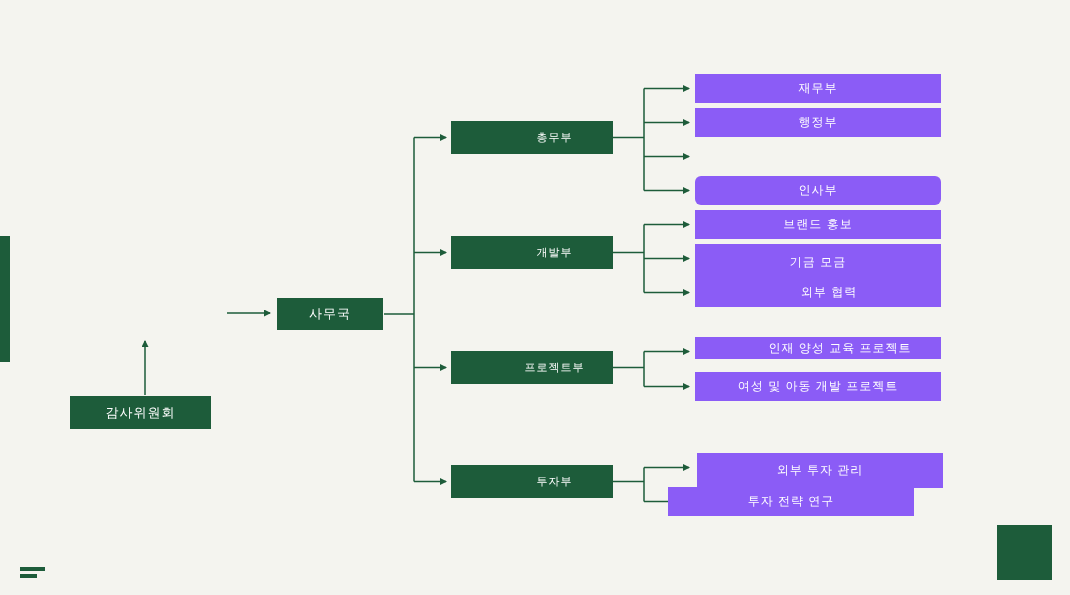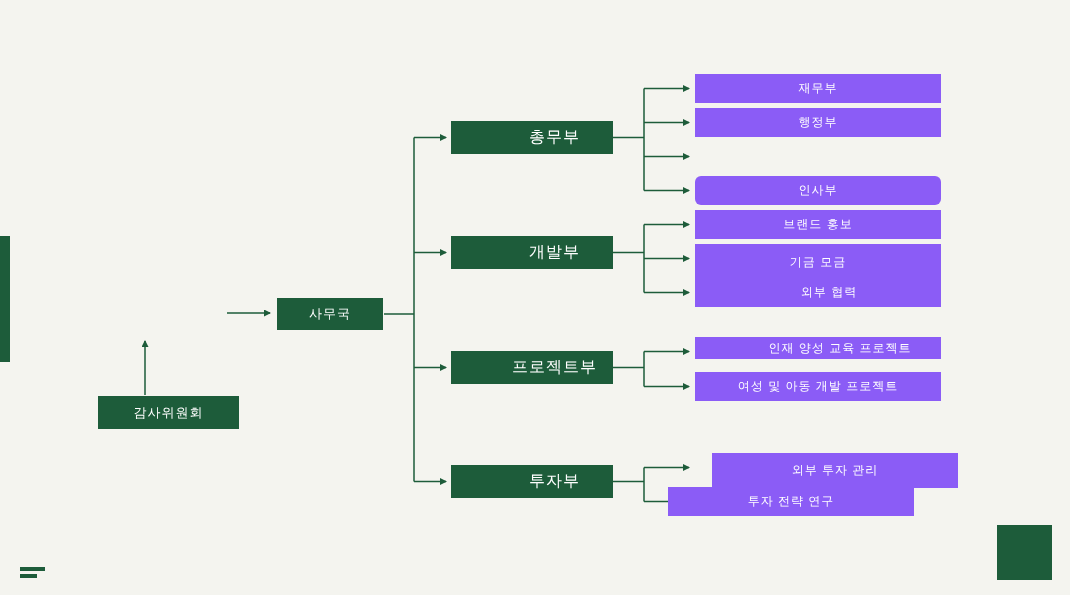--- a/index.html
+++ b/index.html
@@ -38,21 +38,21 @@
     font-size: 12px;
   }
   .board-node {
     font-size: 17px;
     letter-spacing: 2px;
   }
   .mid-node {
     font-size: 13px;
   }
   .dept-node {
-    font-size: 16px;
+    font-size: 11px;
     padding-left: 45px;
   }
   .accent-bar {
     position: absolute;
     left: 0;
     top: 236px;
     width: 10px;
     height: 126px;
     background: #1d5c3a;
   }
@@ -137,42 +137,42 @@
       <line x1="644" y1="386.5" x2="689" y2="386.5" marker-end="url(#arrow)"></line>
 
       <line x1="644" y1="467.5" x2="689" y2="467.5" marker-end="url(#arrow)"></line>
       <line x1="644" y1="501.5" x2="689" y2="501.5" marker-end="url(#arrow)"></line>
     </g>
   </svg>
 
 
   <div class="node dark-node mid-node" style="left:277px; top:298px; width:106px; height:32px;">사무국</div>
 
-  <div class="node dark-node mid-node" style="left:70px; top:396px; width:141px; height:33px;margin-left:28px;">감사위원회</div>
+  <div class="node dark-node mid-node" style="left:70px; top:396px; width:141px; height:33px;">감사위원회</div>
 
   <div class="node dark-node dept-node" style="left:451px; top:121px; width:162px; height:33px;">총무부</div>
 
   <div class="node dark-node dept-node" style="left:451px; top:236px; width:162px; height:33px;">개발부</div>
 
   <div class="node dark-node dept-node" style="left:451px; top:351px; width:162px; height:33px;">프로젝트부</div>
 
   <div class="node dark-node dept-node" style="left:451px; top:465px; width:162px; height:33px;">투자부</div>
 
   <div class="node light-node" style="left:695px; top:74px; width:246px; height:29px;">재무부</div>
   <div class="node light-node" style="left:695px; top:108px; width:246px; height:29px;">행정부</div>
   <div class="node light-node" style="left:695px; top:176px; width:246px; height:29px;border-radius:6px;">인사부</div>
 
   <div class="node light-node" style="left:695px; top:210px; width:246px; height:29px;">브랜드 홍보</div>
   <div class="node light-node" style="left:695px; top:244px; width:246px; height:36px;">기금 모금</div>
   <div class="node light-node" style="left:695px; top:278px; width:246px; height:29px;padding-left:22px;">외부 협력</div>
 
   <div class="node light-node" style="left:695px; top:337px; width:246px; height:22px;padding-left:44px;">인재 양성 교육 프로젝트</div>
   <div class="node light-node" style="left:695px; top:372px; width:246px; height:29px;">여성 및 아동 개발 프로젝트</div>
 
-  <div class="node light-node" style="left:712px; top:453px; width:246px; height:35px;">외부 투자 관리</div>
+  <div class="node light-node" style="left:697px; top:453px; width:246px; height:35px;">외부 투자 관리</div>
   <div class="node light-node" style="left:668px; top:487px; width:246px; height:29px;">투자 전략 연구</div>
 
   <div class="accent-bar"></div>
   <div class="accent-square"></div>
   <div class="menu-lines">
     <div class="bar1"></div>
     <div class="bar2"></div>
   </div>
 
 </div>

